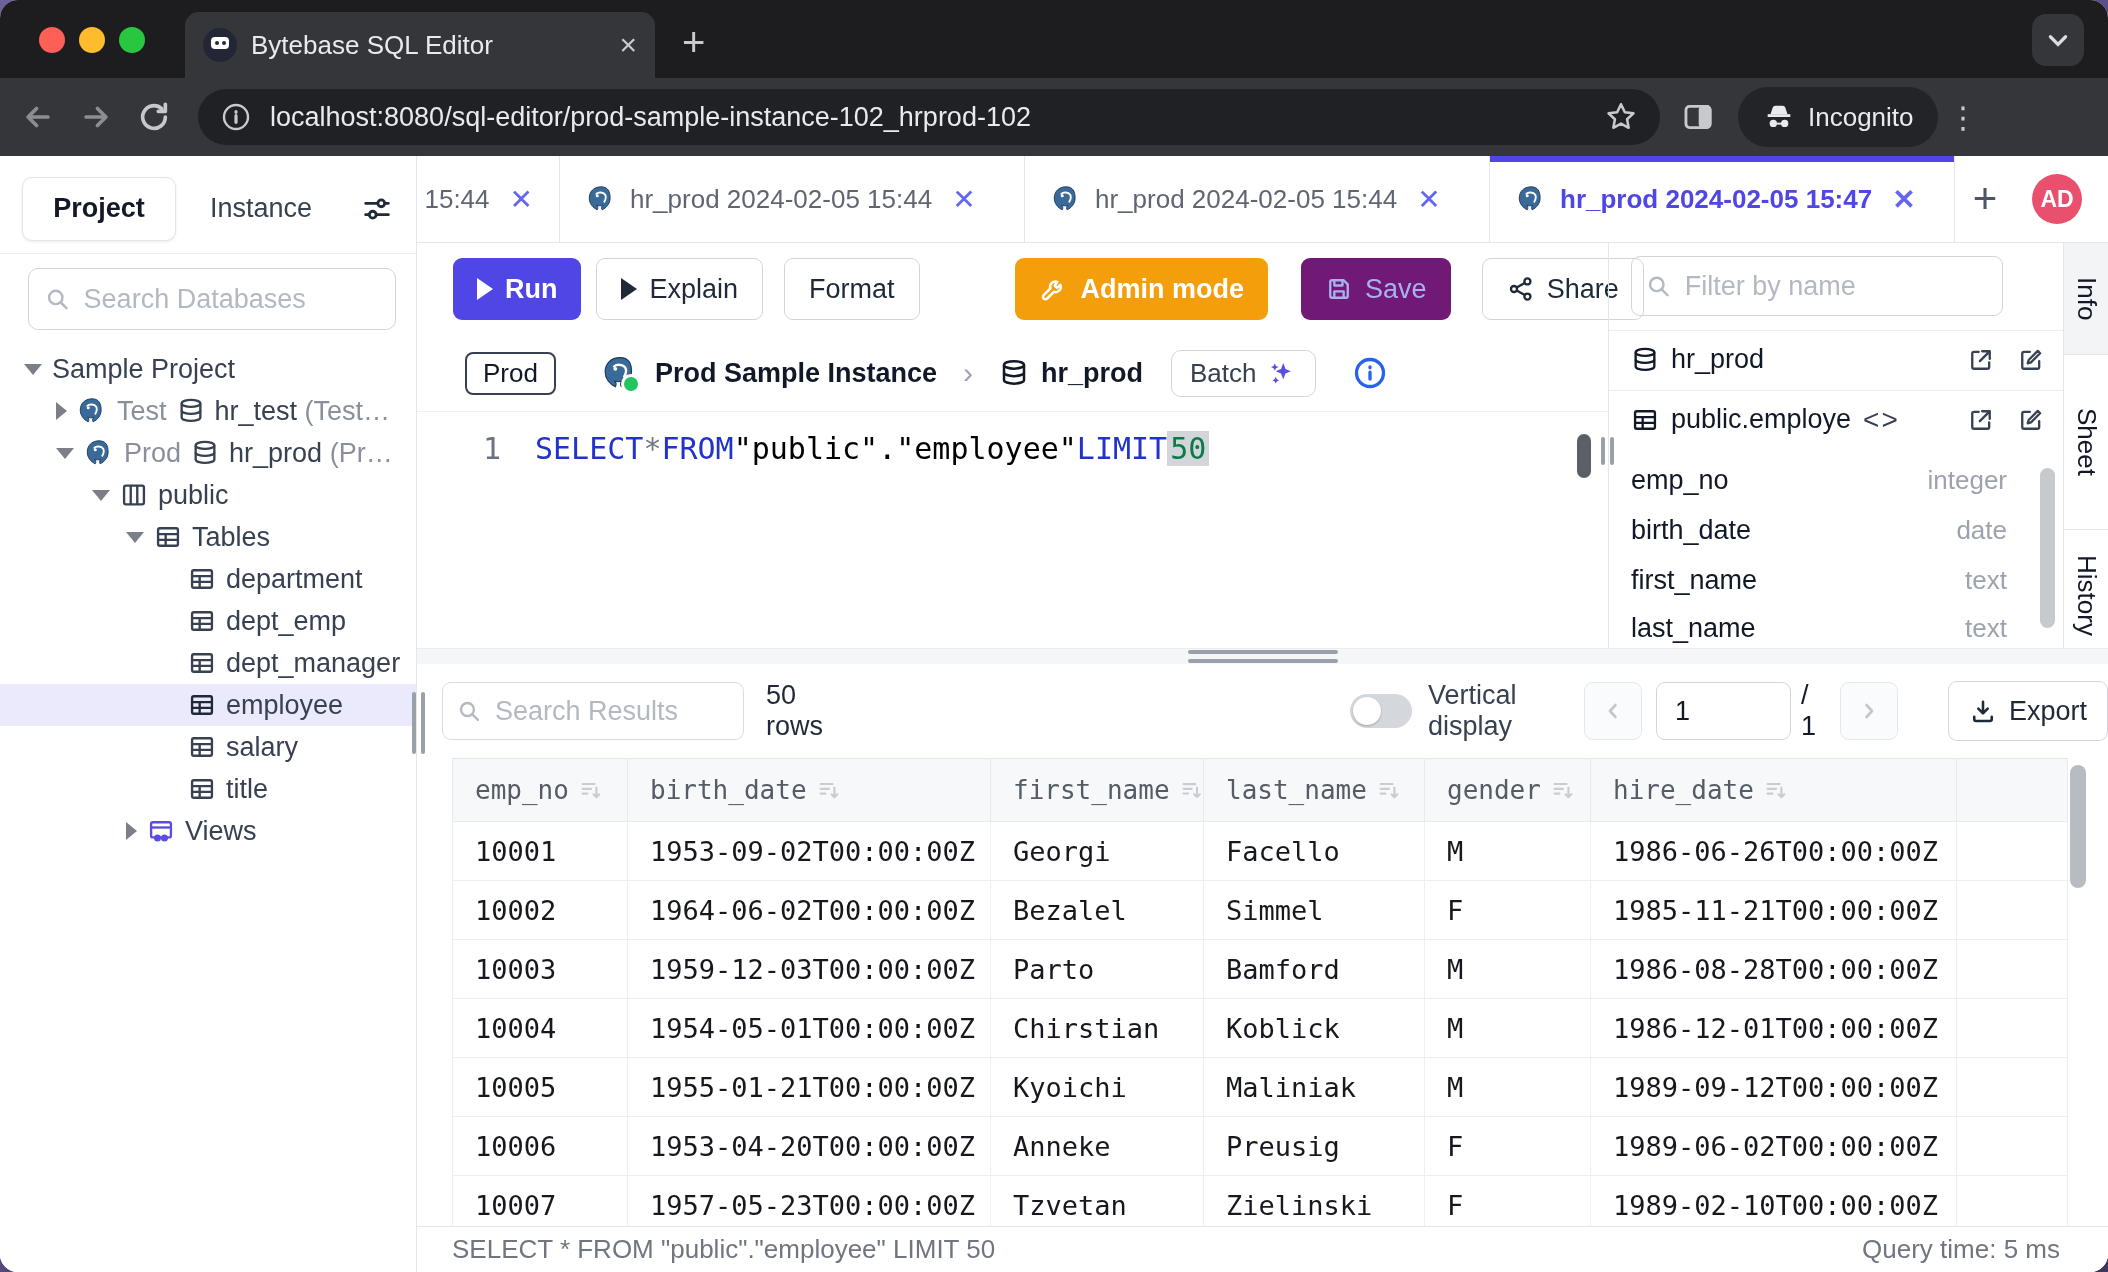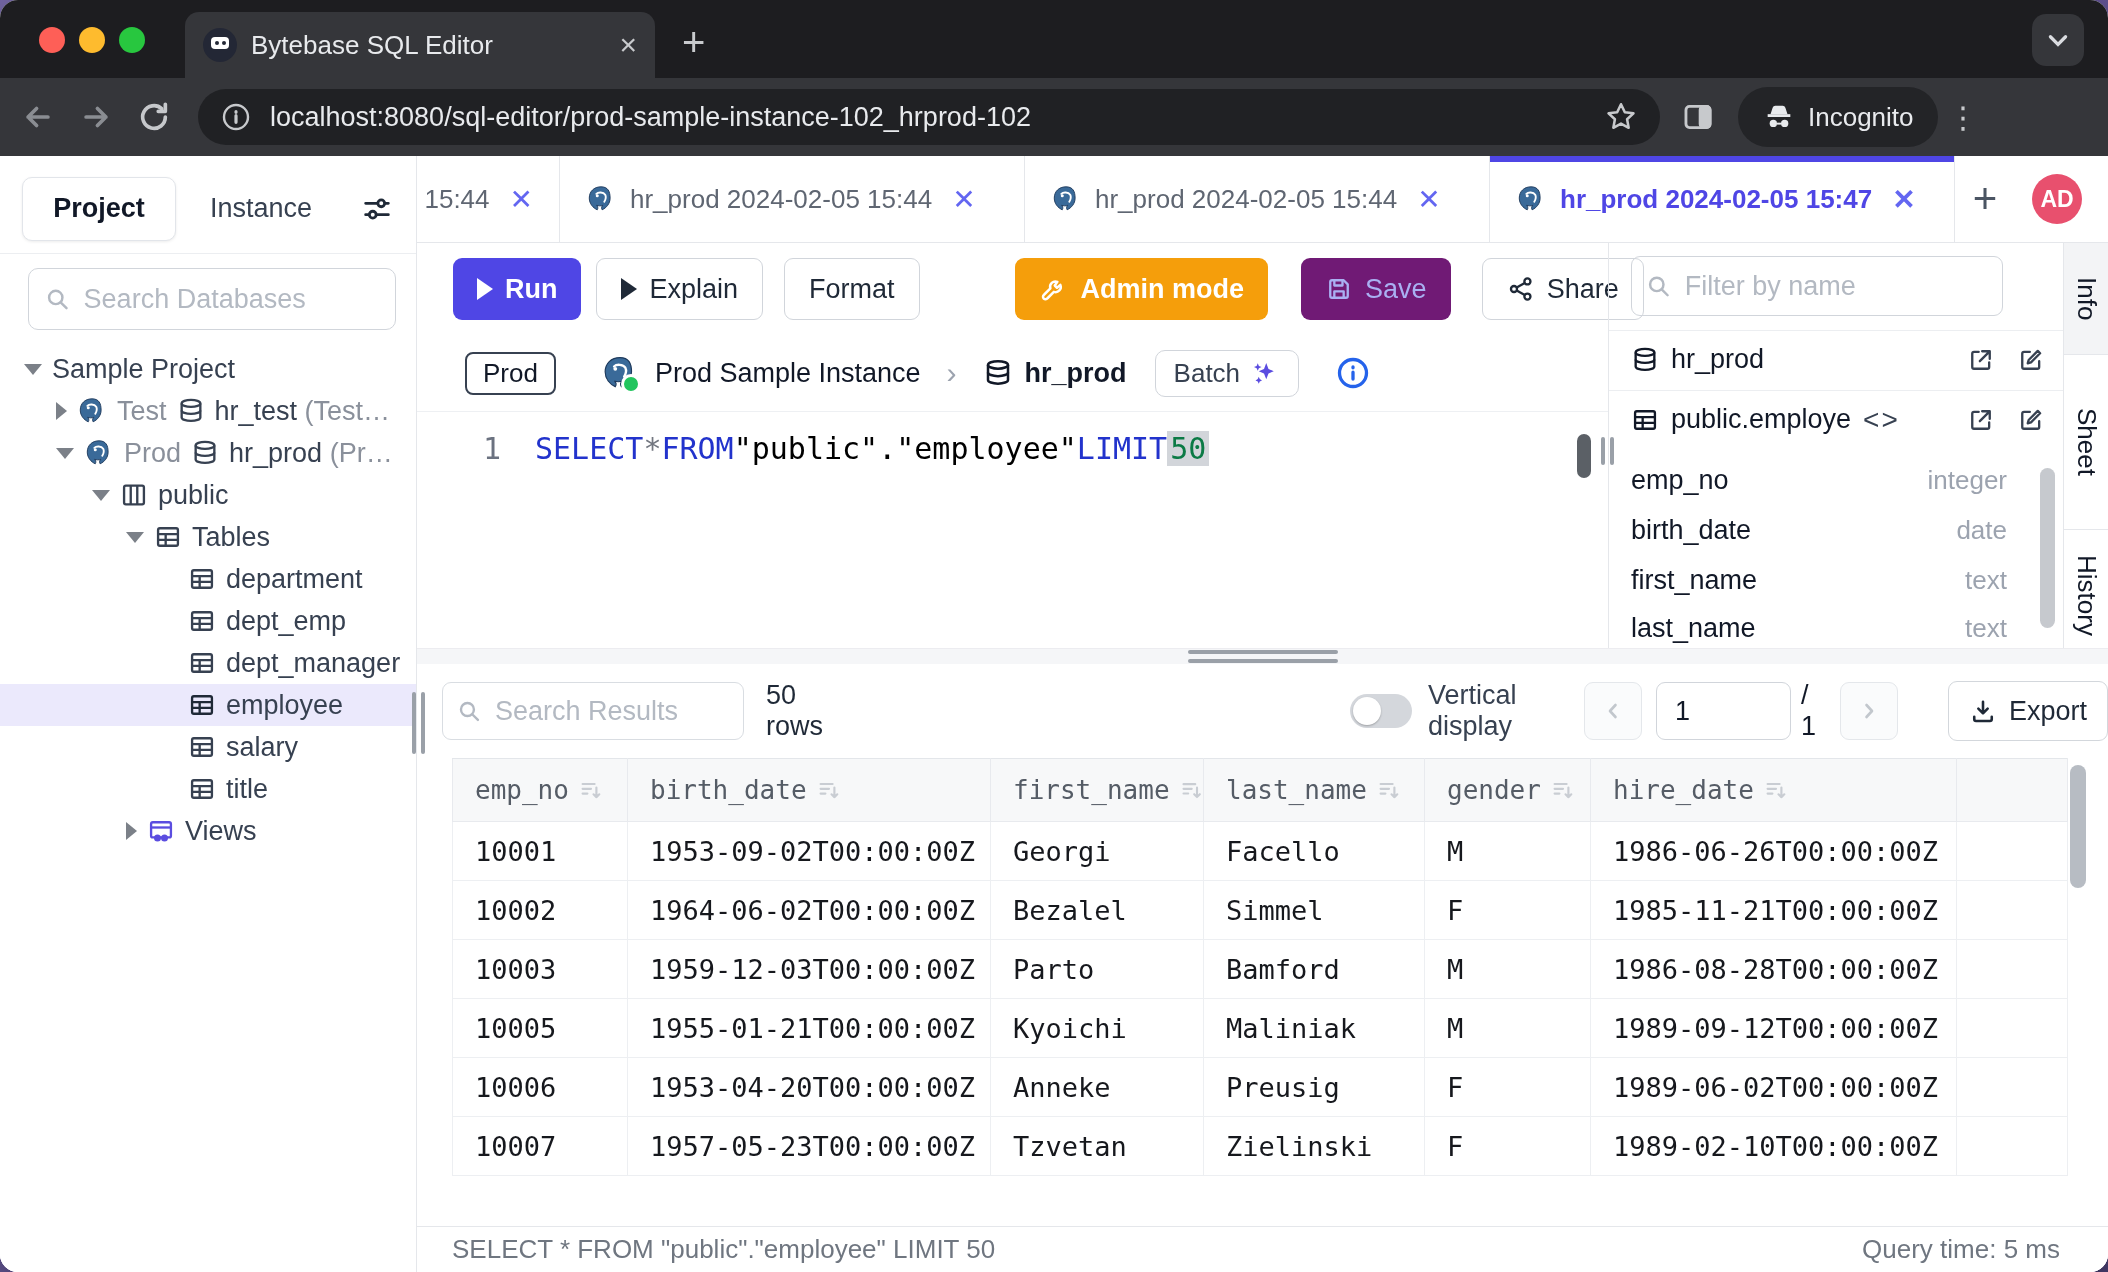--- a/index.html
+++ b/index.html
@@ -423,21 +423,21 @@
       <div class="crumbrow">
         <span class="envchip"><span>Prod</span></span>
         <span class="pgwrap" style="margin-left:45px">
           <svg width="38" height="38" viewBox="0 0 32 32">
               <path d="M16 3C8.5 3 3.5 8 3.5 15c0 6 4 10.5 8.5 12.5 1.2-1.8.4-3.8-.7-4.8 2 .8 4.6.8 6.6 0-1.1 1-1.9 3-.7 4.8 4.5-2 8.5-6.5 8.5-12.5C25.7 8 23.5 3 16 3z" fill="#3a6a99" stroke="#1e3a5c"></path>
               <path d="M11 10.5c2-2 7.5-2 9.5 1 1 2 .8 4.5-1 7.5" fill="none" stroke="#fff" stroke-width="2" stroke-linecap="round"></path>
               <circle cx="12" cy="12.5" r="1.6" fill="#fff"></circle>
             </svg>
           <span class="pgdot"></span>
         </span>
-        <span style="margin-left:16px;font-weight:400">Prod Sample Instance</span>
+        <span style="margin-left:16px;font-weight:700">Prod Sample Instance</span>
         <span style="margin-left:26px;color:#9ca3af;font-size:30px">›</span>
         <svg style="margin-left:26px" width="30" height="30" viewBox="0 0 24 24" fill="none" stroke="#111827" stroke-width="2">
             <ellipse cx="12" cy="5.5" rx="8" ry="3"></ellipse>
             <path d="M4 5.5v6c0 1.7 3.6 3 8 3s8-1.3 8-3v-6"></path>
             <path d="M4 11.5v6c0 1.7 3.6 3 8 3s8-1.3 8-3v-6"></path>
           </svg>
         <span style="margin-left:12px;font-weight:600">hr_prod</span>
         <div class="batchchip" style="margin-left:28px">
           <span>Batch</span>
           <svg width="30" height="30" viewBox="0 0 24 24" fill="#5b4de0">
@@ -670,20 +670,29 @@
           <tr>
               <td>10003</td>
               <td>1959-12-03T00:00:00Z</td>
               <td>Parto</td>
               <td>Bamford</td>
               <td>M</td>
               <td>1986-08-28T00:00:00Z</td>
               <td></td>
             </tr>
           <tr>
+              <td>10004</td>
+              <td>1954-05-01T00:00:00Z</td>
+              <td>Chirstian</td>
+              <td>Koblick</td>
+              <td>M</td>
+              <td>1986-12-01T00:00:00Z</td>
+              <td></td>
+            </tr>
+          <tr>
               <td>10005</td>
               <td>1955-01-21T00:00:00Z</td>
               <td>Kyoichi</td>
               <td>Maliniak</td>
               <td>M</td>
               <td>1989-09-12T00:00:00Z</td>
               <td></td>
             </tr>
           <tr>
               <td>10006</td>

